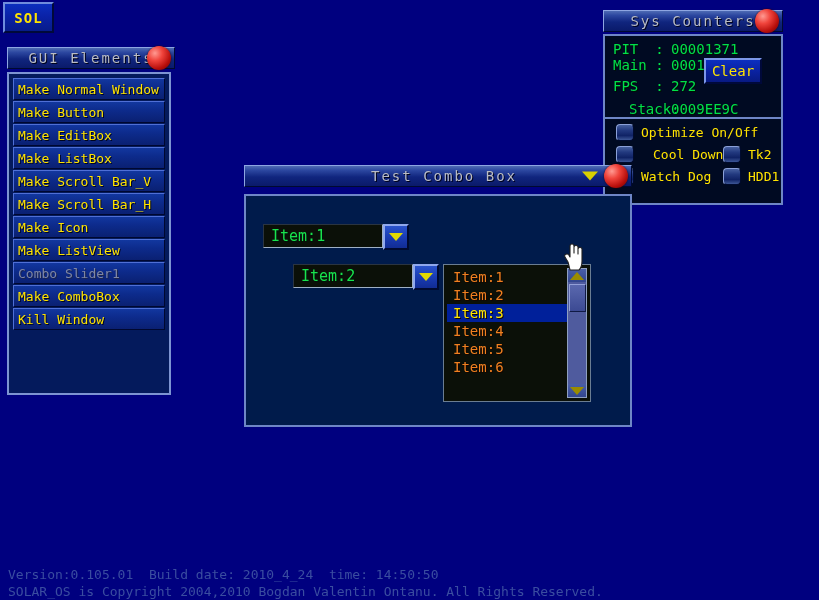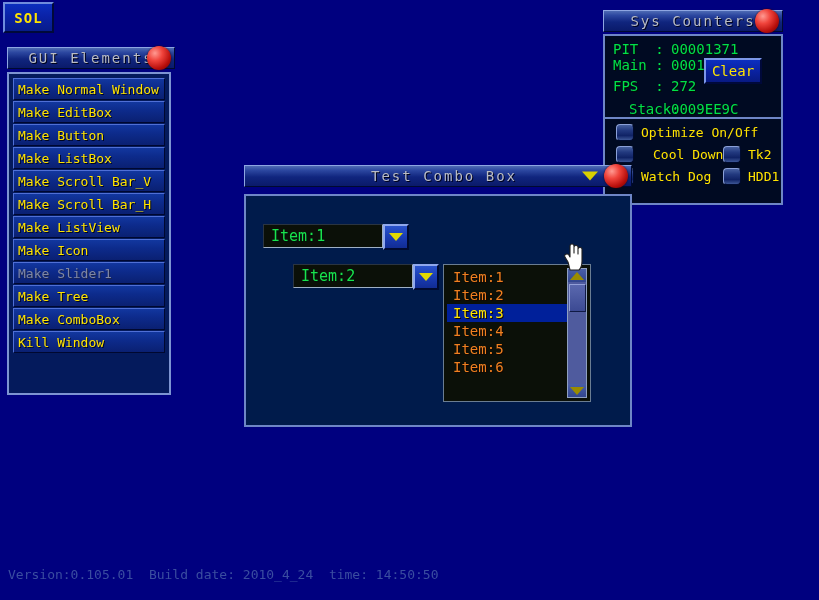--- a/index.html
+++ b/index.html
@@ -204,45 +204,42 @@
 <div class="abs win" id="gui-panel">
   <div class="win-title" style="width:168px;box-sizing:border-box;">
     <span class="t">GUI Elements</span>
     <div class="orb"></div>
   </div>
   <div id="gui-list-frame">
     <div class="list-item">
         <span>Make Normal Window</span>
       </div>
     <div class="list-item">
+        <span>Make Button</span>
+      </div>
+    <div class="list-item">
         <span>Make EditBox</span>
       </div>
     <div class="list-item">
-        <span>Make Button</span>
-      </div>
-    <div class="list-item">
         <span>Make ListBox</span>
       </div>
     <div class="list-item">
         <span>Make Scroll Bar_V</span>
       </div>
     <div class="list-item">
         <span>Make Scroll Bar_H</span>
       </div>
     <div class="list-item">
+        <span>Make Icon</span>
+      </div>
+    <div class="list-item">
         <span>Make ListView</span>
       </div>
-    <div class="list-item">
-        <span>Make Icon</span>
-      </div>
     <div class="list-item disabled">
-        <span>Make Slider1</span>
-      </div>
-    <div class="list-item">
-        <span>Make Tree</span>
+        <span>Combo Slider1</span>
       </div>
     <div class="list-item">
         <span>Make ComboBox</span>
       </div>
     <div class="list-item">
         <span>Kill Window</span>
       </div>
   </div>
 </div>
 
@@ -344,13 +341,14 @@
 </div>
 
 <div id="hand-cursor">
   <svg width="22" height="28" viewBox="0 0 22 28">
     <path d="M7 27 L5 19 L2 14 Q1 11 4 11 Q6 11 7 14 L7 3 Q7 1 9 1 Q11 1 11 3 L11 10 L11 4 Q11 2.5 13 2.5 Q15 2.5 15 4 L15 11 L15 6 Q15 4.5 17 4.5 Q19 4.5 19 6 L19 18 Q19 24 16 27 Z" fill="#ffffff" stroke="#202020" stroke-width="1.1" stroke-linejoin="round"></path>
   </svg>
 </div>
 
 <div class="abs" id="footer">
   <div class="foot-line">Version:0.105.01  Build date: 2010_4_24  time: 14:50:50</div>
+  <div class="foot-line">SOLAR_OS is Copyright 2004,2010 Bogdan Valentin Ontanu. All Rights Reserved.</div>
 </div>
 
 </body></html>

